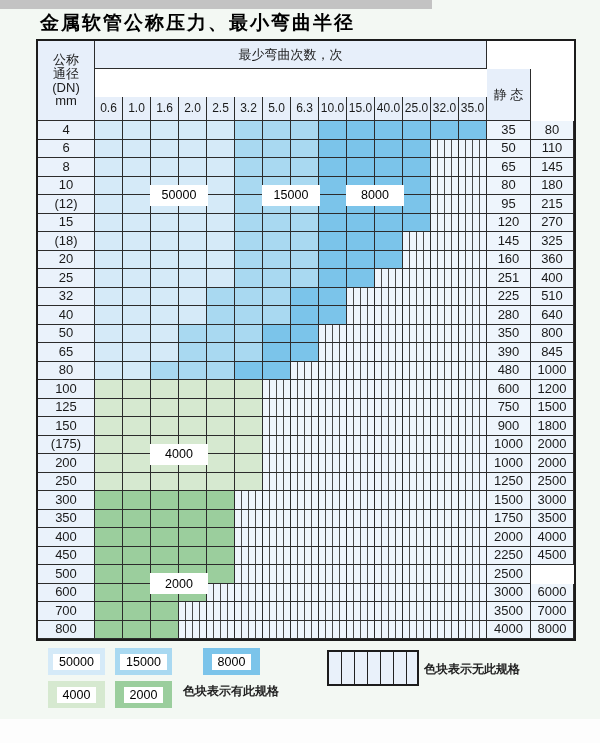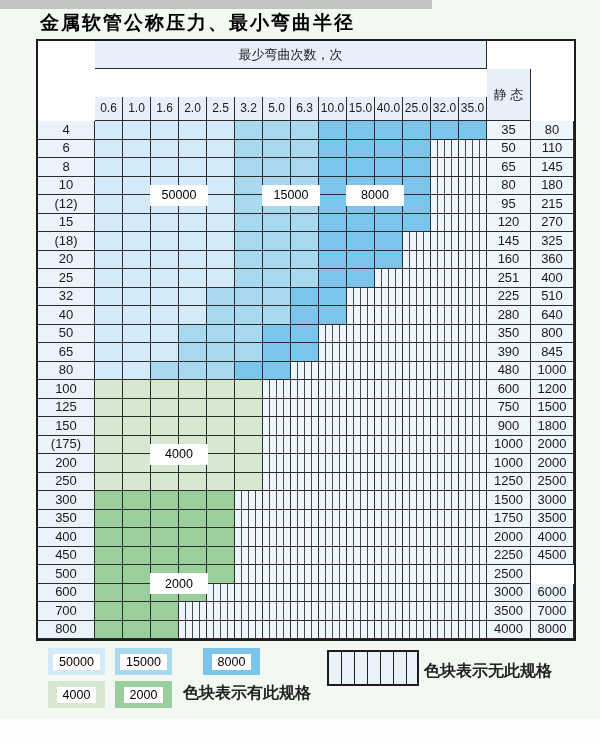--- a/index.html
+++ b/index.html
@@ -44,35 +44,36 @@
     display:flex;align-items:center;justify-content:center;
     font-size:12.5px;color:#000;box-shadow:0 0 0 1px #fff;
   }
   .legend-swatch{
     position:absolute;width:57px;height:27px;
     display:flex;align-items:center;justify-content:center;
   }
   .legend-swatch .inner{
     background:#fff;padding:1px 6px;font-size:12.5px;color:#000;
   }
-  .legend-text{position:absolute;font-size:16px;font-weight:bold;color:#222;}
+  .legend-text{position:absolute;font-size:12px;font-weight:bold;color:#222;}
   .hatch-box{
     position:absolute;left:327px;top:650px;width:92px;height:36px;
     box-sizing:border-box;border:2px solid #1c1c1c;
     background:repeating-linear-gradient(to right,#e9f1fa 0 12px,#222 12px 13px);
   }
 </style>
 </head>
 <body>
 
 <div class="top-strip"></div>
 
 <div class="title">金属软管公称压力、最小弯曲半径</div>
 
 <div id="tbl">
+    <div class="c hd" style="grid-area: 1 / 1 / 4 / 2; white-space: normal;">公称<br>通径<br>(DN)<br>mm</div>
     <div class="c hd" style="grid-area: 1 / 2 / 2 / 16;">最少弯曲次数，次</div>
     <div class="c hd" style="grid-area: 2 / 2 / 3 / 16; margin-top: 36px;">公称压力（PN）MPa</div>
     <div class="c hd" style="grid-area: 2 / 16 / 4 / 17;">静 态</div>
     <div class="c hd" style="grid-area: 3 / 2 / 4 / 3; font-size: 12px;">0.6</div>
     <div class="c hd" style="grid-area: 3 / 3 / 4 / 4; font-size: 12px;">1.0</div>
     <div class="c hd" style="grid-area: 3 / 4 / 4 / 5; font-size: 12px;">1.6</div>
     <div class="c hd" style="grid-area: 3 / 5 / 4 / 6; font-size: 12px;">2.0</div>
     <div class="c hd" style="grid-area: 3 / 6 / 4 / 7; font-size: 12px;">2.5</div>
     <div class="c hd" style="grid-area: 3 / 7 / 4 / 8; font-size: 12px;">3.2</div>
     <div class="c hd" style="grid-area: 3 / 8 / 4 / 9; font-size: 12px;">5.0</div>

